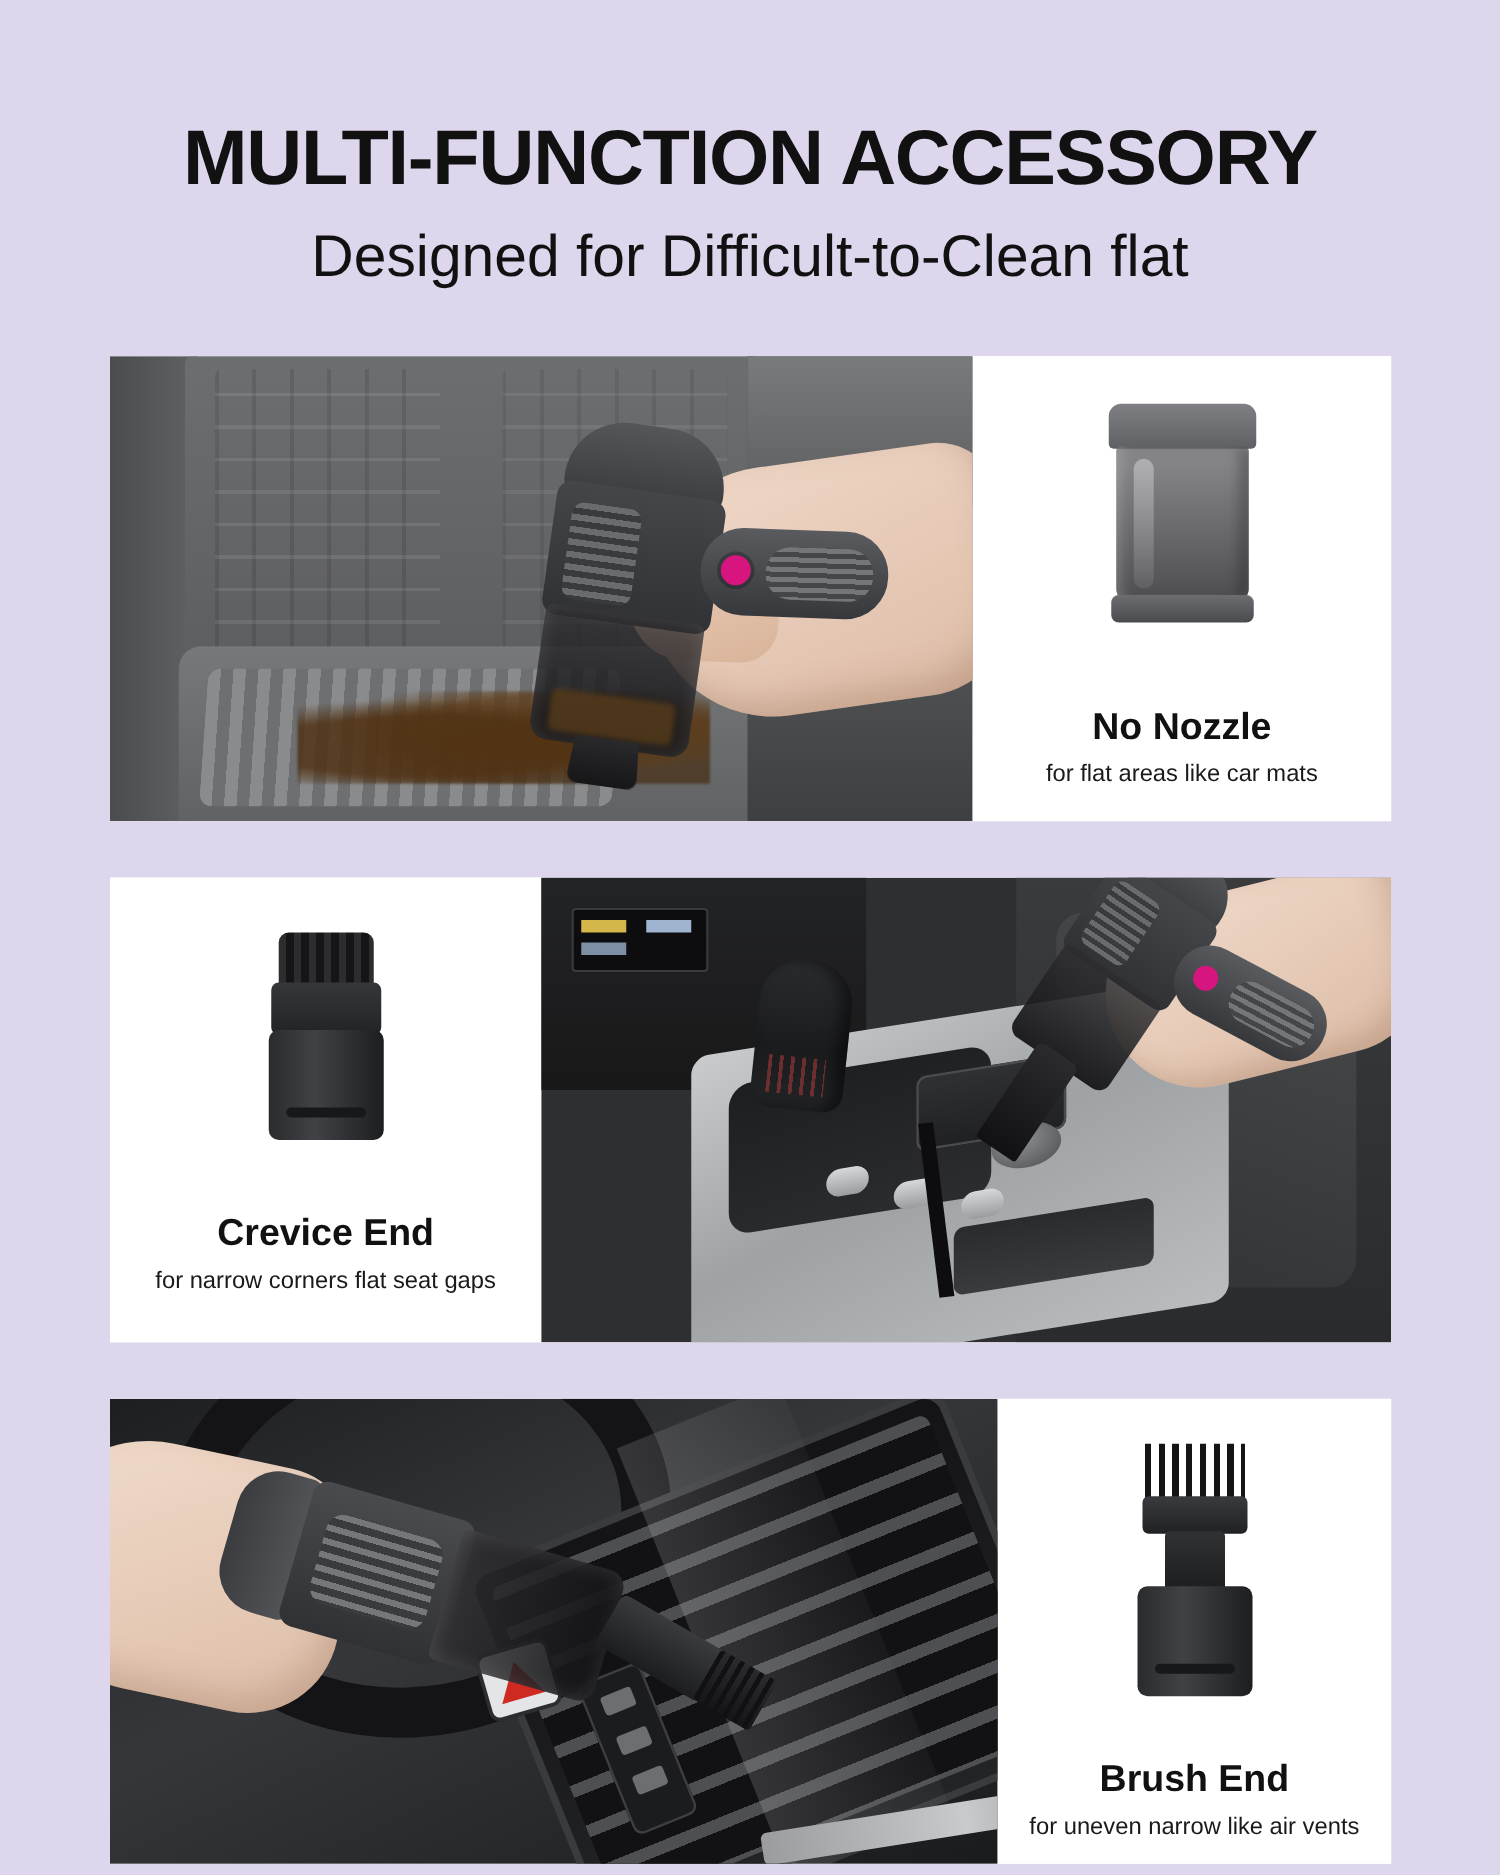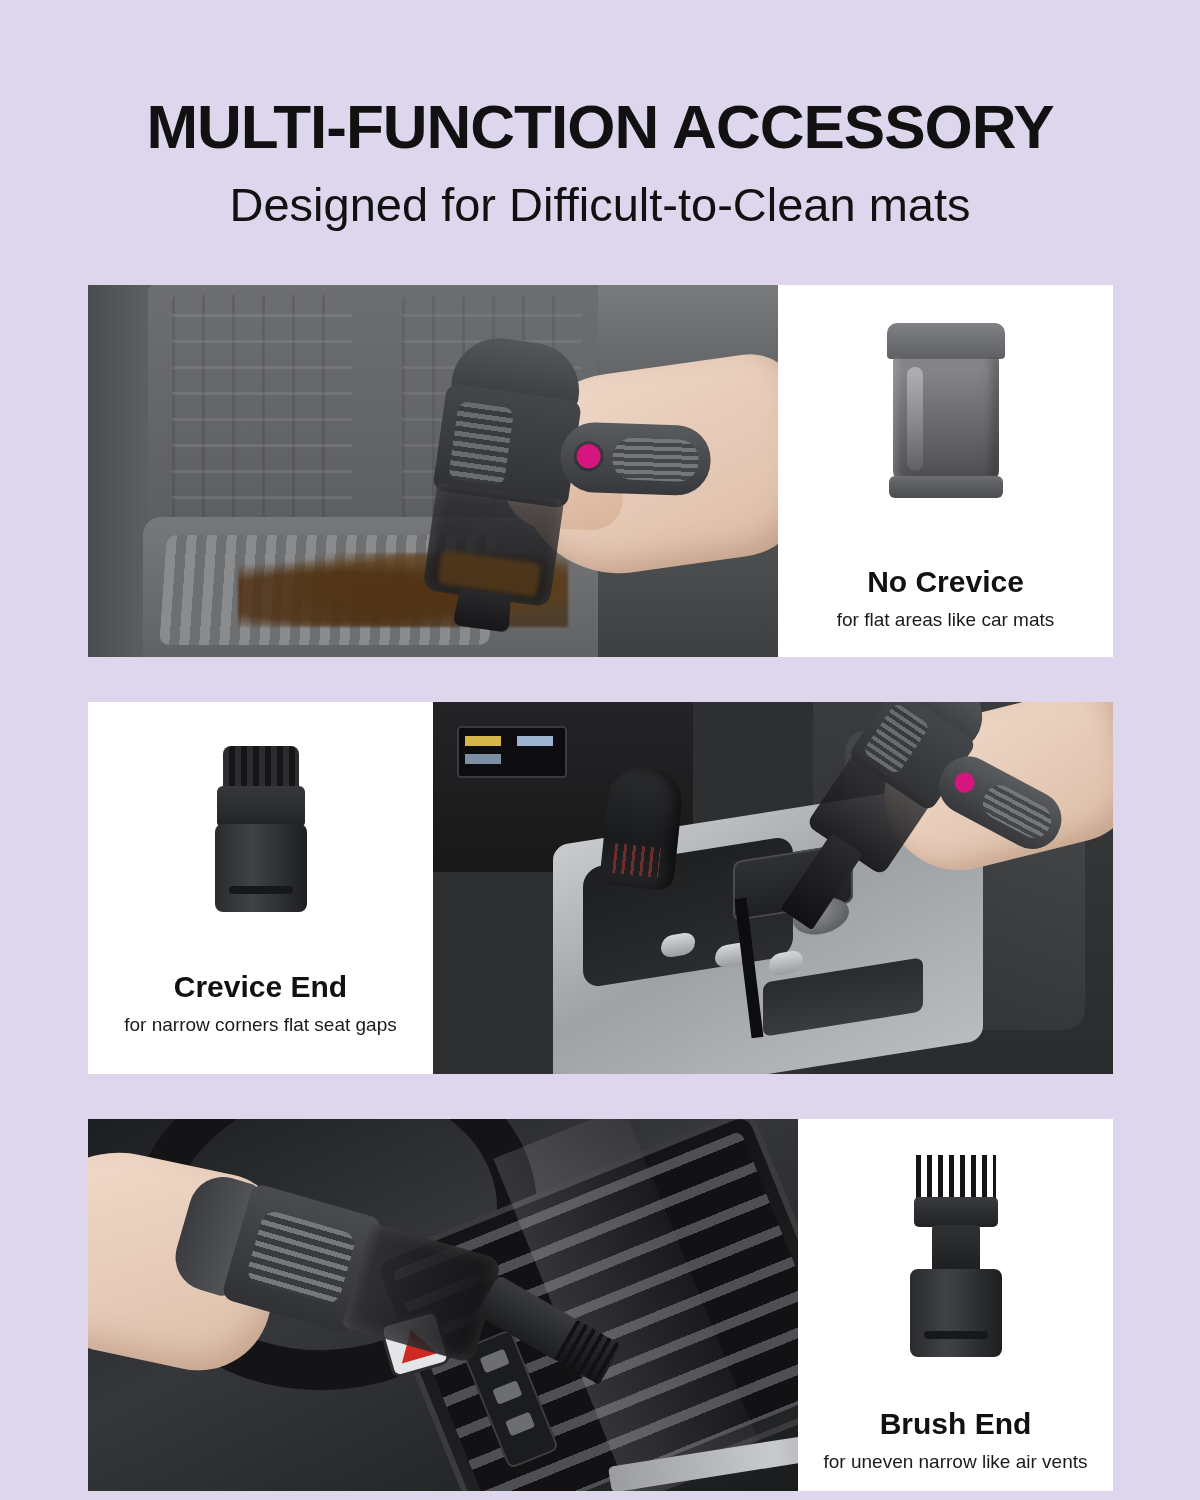--- a/index.html
+++ b/index.html
@@ -518,21 +518,21 @@
   }
 
   .acc-text { width:100%; }
 </style>
 </head>
 <body>
 
 <div class="page">
 
   <h1 class="title">MULTI-FUNCTION ACCESSORY</h1>
-  <h2 class="subtitle">Designed for Difficult-to-Clean mats</h2>
+  <h2 class="subtitle">Designed for Difficult-to-Clean flat</h2>
 
   <div class="row" id="row-1">
 
     <div class="photo">
       <div class="scene">
         <div class="s1-bg"></div>
         <div class="s1-pillar"></div>
         <div class="s1-seatback"></div>
         <div class="s1-cushion"></div>
         <div class="s1-dirt"></div>
@@ -559,21 +559,21 @@
       <div class="acc-art">
         <div class="acc-wrap">
           <div class="nn">
             <div class="top"></div>
             <div class="glass"></div>
             <div class="base"></div>
           </div>
         </div>
       </div>
       <div class="acc-text">
-        <p class="acc-title">No Crevice</p>
+        <p class="acc-title">No Nozzle</p>
         <p class="acc-sub">for flat areas like car mats</p>
       </div>
     </div>
 
   </div>
 
   <div class="row" id="row-2">
 
     <div class="info">
       <div class="acc-art">

